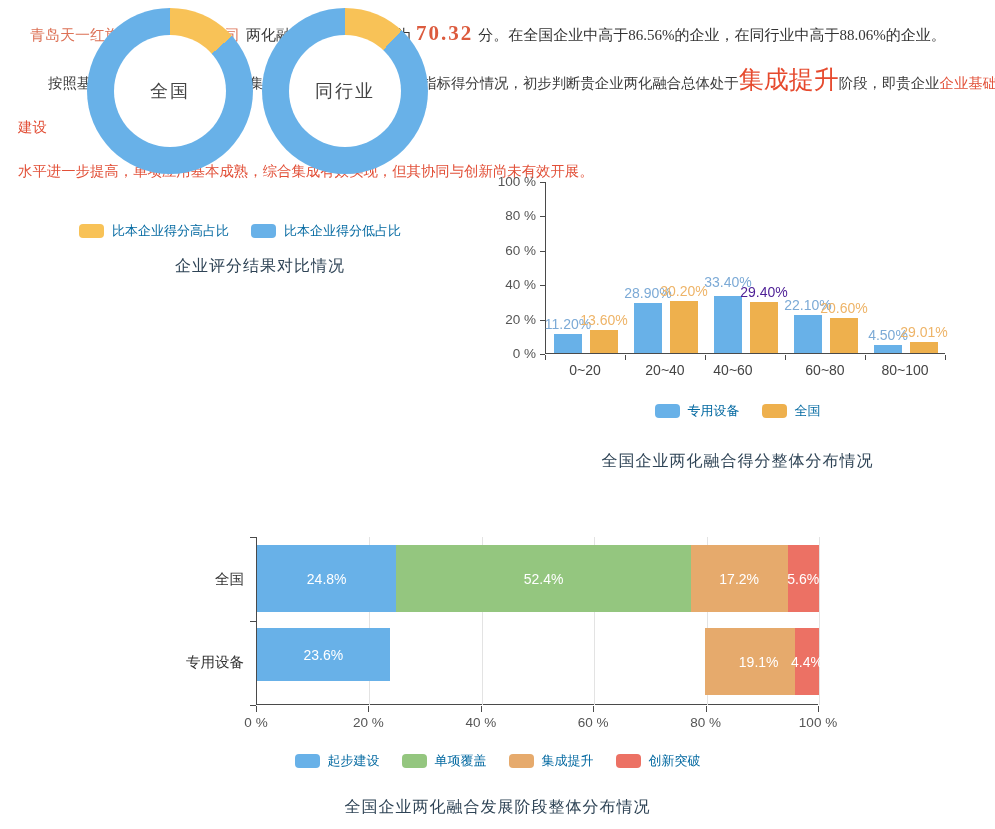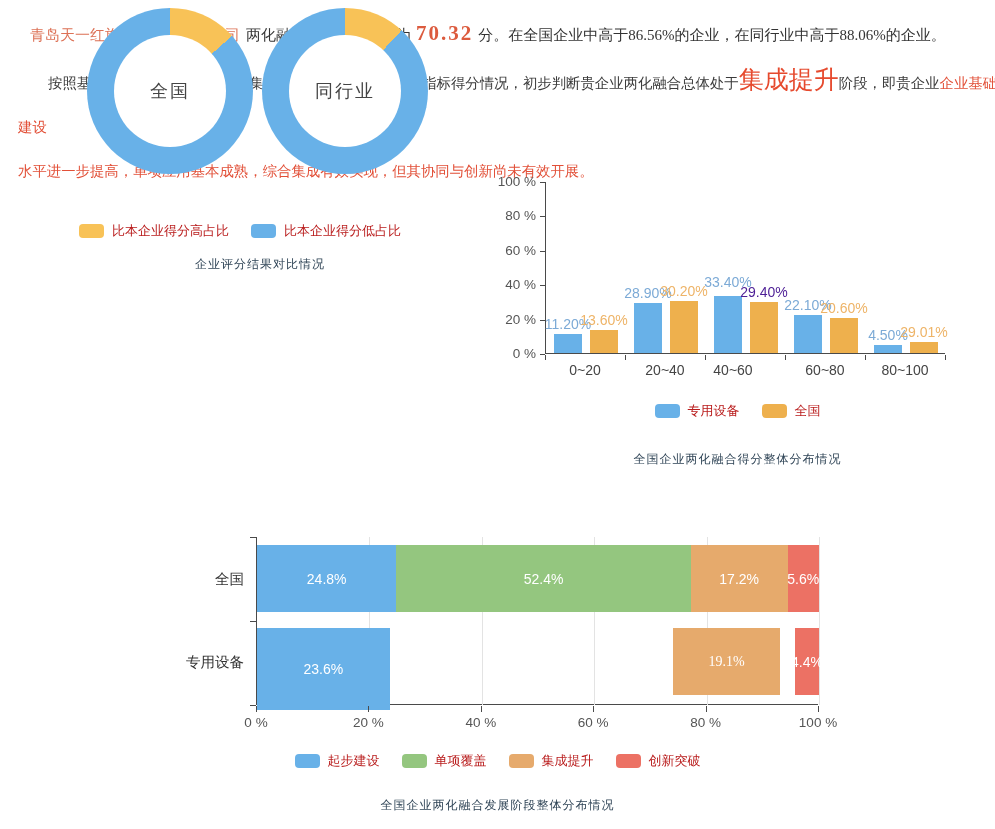--- a/index.html
+++ b/index.html
@@ -13,25 +13,25 @@
            font-size:15px; color:#333; line-height:30px; }
   .company { color:#dd7257; margin-right:6px; }
   .score { color:#dc5b3e; font-size:21px; letter-spacing:2px; margin:4px 5px; font-weight:bold; }
   .para2 { position:absolute; left:18px; top:58px; width:985px;
            font-family:"Liberation Serif","DejaVu Serif",serif;
            font-size:14.4px; color:#3b3b3b; line-height:44px; text-indent:30px; }
   .stage-big { color:#e64a2e; font-size:25px; }
   .red-text { color:#e25038; }
 
   
-  .chart-title { position:absolute; text-align:center; font-size:12px; color:#2f4456; letter-spacing:1px; }
+  .chart-title { position:absolute; text-align:center; font-size:16px; color:#2f4456; letter-spacing:1px; }
   .legend-row { position:absolute; display:flex; justify-content:center; align-items:center; gap:22px; }
   .lg-item { display:flex; align-items:center; gap:8px; cursor:pointer; }
   .lg-swatch { width:25px; height:14px; border-radius:4px; }
-  .lg-label { font-size:13px; color:#b91c1c; }
+  .lg-label { font-size:13px; color:#0369a1; }
 
   
   .donut-section { position:absolute; left:0; top:180; width:520px; height:300px; }
   .donut { position:absolute; width:166px; height:166px; border-radius:50%; }
   .donut-hole { position:absolute; left:27px; top:27px; width:112px; height:112px;
                 border-radius:50%; background:#fff; display:flex; align-items:center; justify-content:center; }
   .donut-label { font-size:18px; color:#444; letter-spacing:2px; }
 
   
   .bar-section { position:absolute; left:480px; top:170px; width:515px; height:310px; }
@@ -161,24 +161,24 @@
         </div>
         <div class="seg" style="left: 139.376px; top: 8px; width: 294.488px; height: 67px; background: rgb(148, 198, 127);">
           <div class="seg-label">52.4%</div>
         </div>
         <div class="seg" style="left: 433.864px; top: 8px; width: 96.664px; height: 67px; background: rgb(230, 170, 108);">
           <div class="seg-label">17.2%</div>
         </div>
         <div class="seg" style="left: 530.528px; top: 8px; width: 31.472px; height: 67px; background: rgb(236, 113, 100);">
           <div class="seg-label">5.6%</div>
         </div>
-        <div class="seg" style="left: 0px; top: 91px; width: 132.632px; height: 82px; background: rgb(104, 177, 232);">
+        <div class="seg" style="left: 0px; top: 91px; width: 132.632px; height: 53px; background: rgb(104, 177, 232);">
           <div class="seg-label">23.6%</div>
         </div>
-        <div class="seg" style="left: 416px; top: 91px; width: 107.342px; height: 67px; background: rgb(230, 170, 108); font-family: Liberation Serif, serif;">
+        <div class="seg" style="left: 448px; top: 91px; width: 107.342px; height: 67px; background: rgb(230, 170, 108);">
           <div class="seg-label">19.1%</div>
         </div>
         <div class="seg" style="left: 537.834px; top: 91px; width: 24.166px; height: 67px; background: rgb(236, 113, 100);">
           <div class="seg-label">4.4%</div>
         </div>
       </div>
     <div id="stack-axes">
         <div class="row-label" style="top: 49.5px;">全国</div>
         <div class="row-label" style="top: 132.5px;">专用设备</div>
         <div class="tick" style="left: 250px; top: 17px; width: 6px; height: 1px;"></div>

